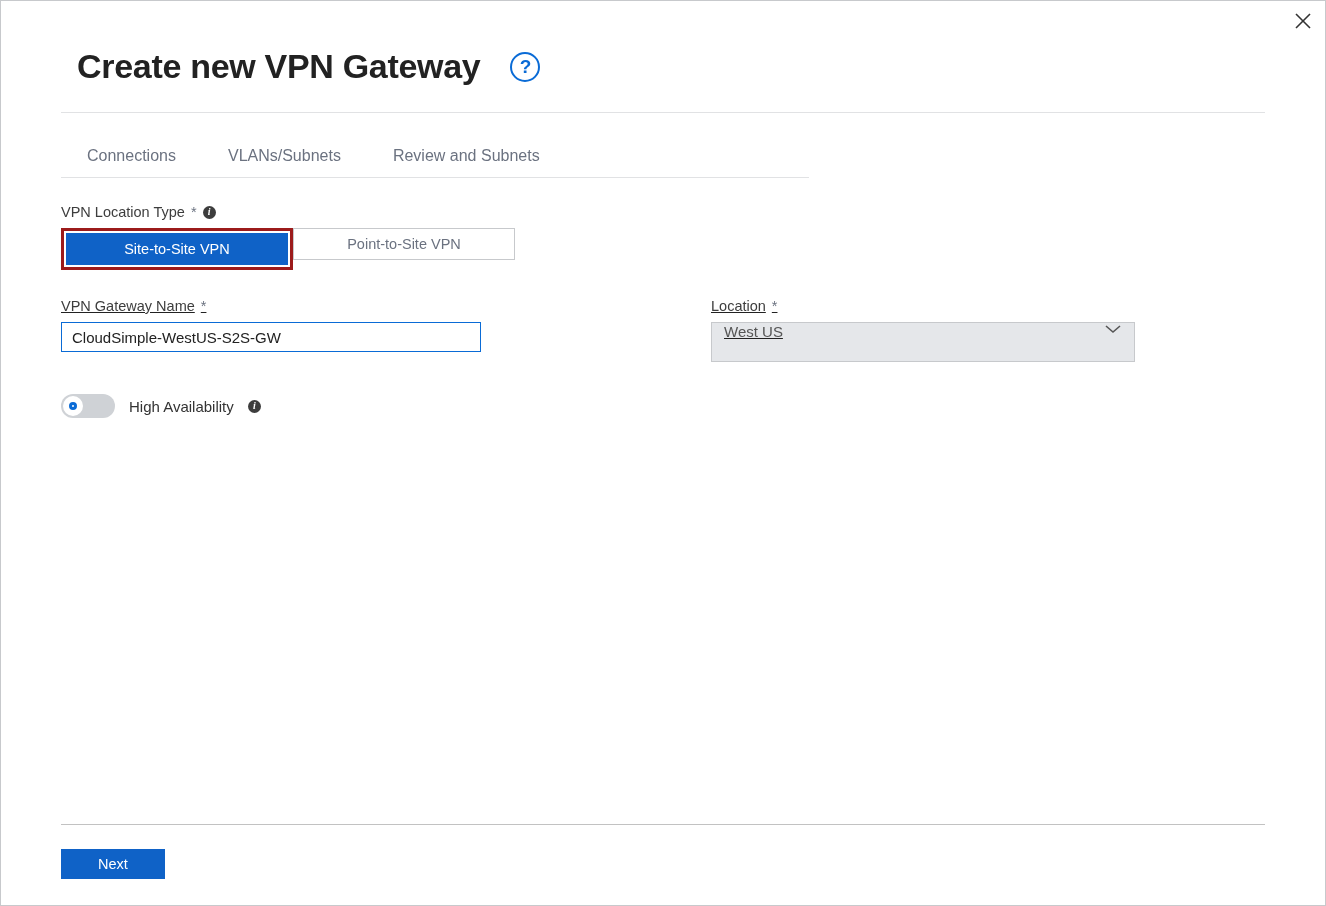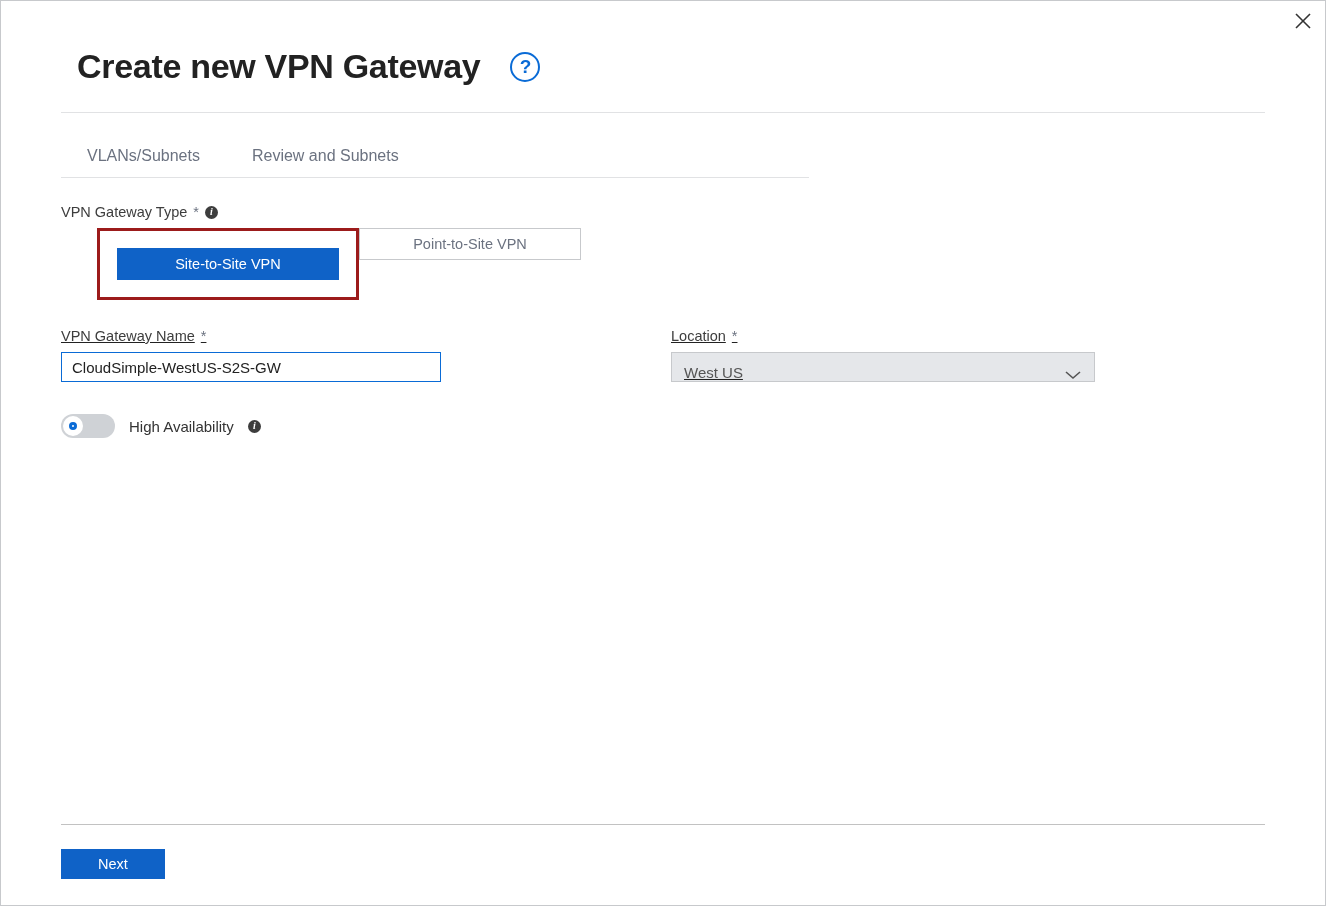--- a/index.html
+++ b/index.html
@@ -137,23 +137,22 @@
     cursor: pointer;
     line-height: 1;
   }
   .info-icon::before { content: "i"; }
   .seg-group {
     display: flex;
     margin-bottom: 28px;
   }
   .seg-highlight {
     border: 3px solid var(--highlight);
-    padding: 17px;
+    padding: 2px;
     display: inline-block;
-    margin-left: 36px;
   }
   .seg-btn {
     height: 32px;
     min-width: 222px;
     display: flex;
     align-items: center;
     justify-content: center;
     font-size: 14.5px;
     border: 1px solid var(--border);
     cursor: pointer;
@@ -167,35 +166,35 @@
     border-color: var(--blue);
   }
   .row-2col {
     display: flex;
     gap: 230px;
     margin-bottom: 32px;
     text-decoration: underline;
   }
   .col { flex: 0 0 auto; }
   input.text {
-    width: 380px;
+    width: 420px;
     height: 30px;
     border: 1px solid var(--blue-bright);
     padding: 4px 10px;
     font-size: 15px;
     color: var(--text);
     outline: none;
   }
   .select {
     width: 424px;
-    height: 30px;
+    height: 40px;
     background: var(--grey-bg);
     border: 1px solid var(--border);
     display: flex;
-    align-items: flex-end;
+    align-items: flex-start;
     justify-content: space-between;
     padding: 0 12px;
     color: #555;
     font-size: 15px;
     cursor: pointer;
   }
   .chev { display: inline-flex; }
   .chev svg { stroke: #555; stroke-width: 1.6; }
   .toggle-row {
     display: flex;
@@ -273,31 +272,34 @@
       <h1>Create new VPN Gateway</h1>
       <div class="help-circle">
         <span>?</span>
       </div>
     </div>
 
     <hr class="divider">
 
     <div class="tabs">
       <div class="tab">
+        <span>Connections</span>
+      </div>
+      <div class="tab">
         <span>VLANs/Subnets</span>
       </div>
       <div class="tab">
         <span>Review and Subnets</span>
       </div>
     </div>
 
     <div class="form">
 
       <div class="field-label">
-        <span>VPN Gateway Type</span>
+        <span>VPN Location Type</span>
         <span class="req">*</span>
         <span class="info-icon"></span>
       </div>
 
       <div class="seg-group">
         <span class="seg-highlight">
           <div class="seg-btn selected">
             <span>Site-to-Site VPN</span>
           </div>
         </span>

